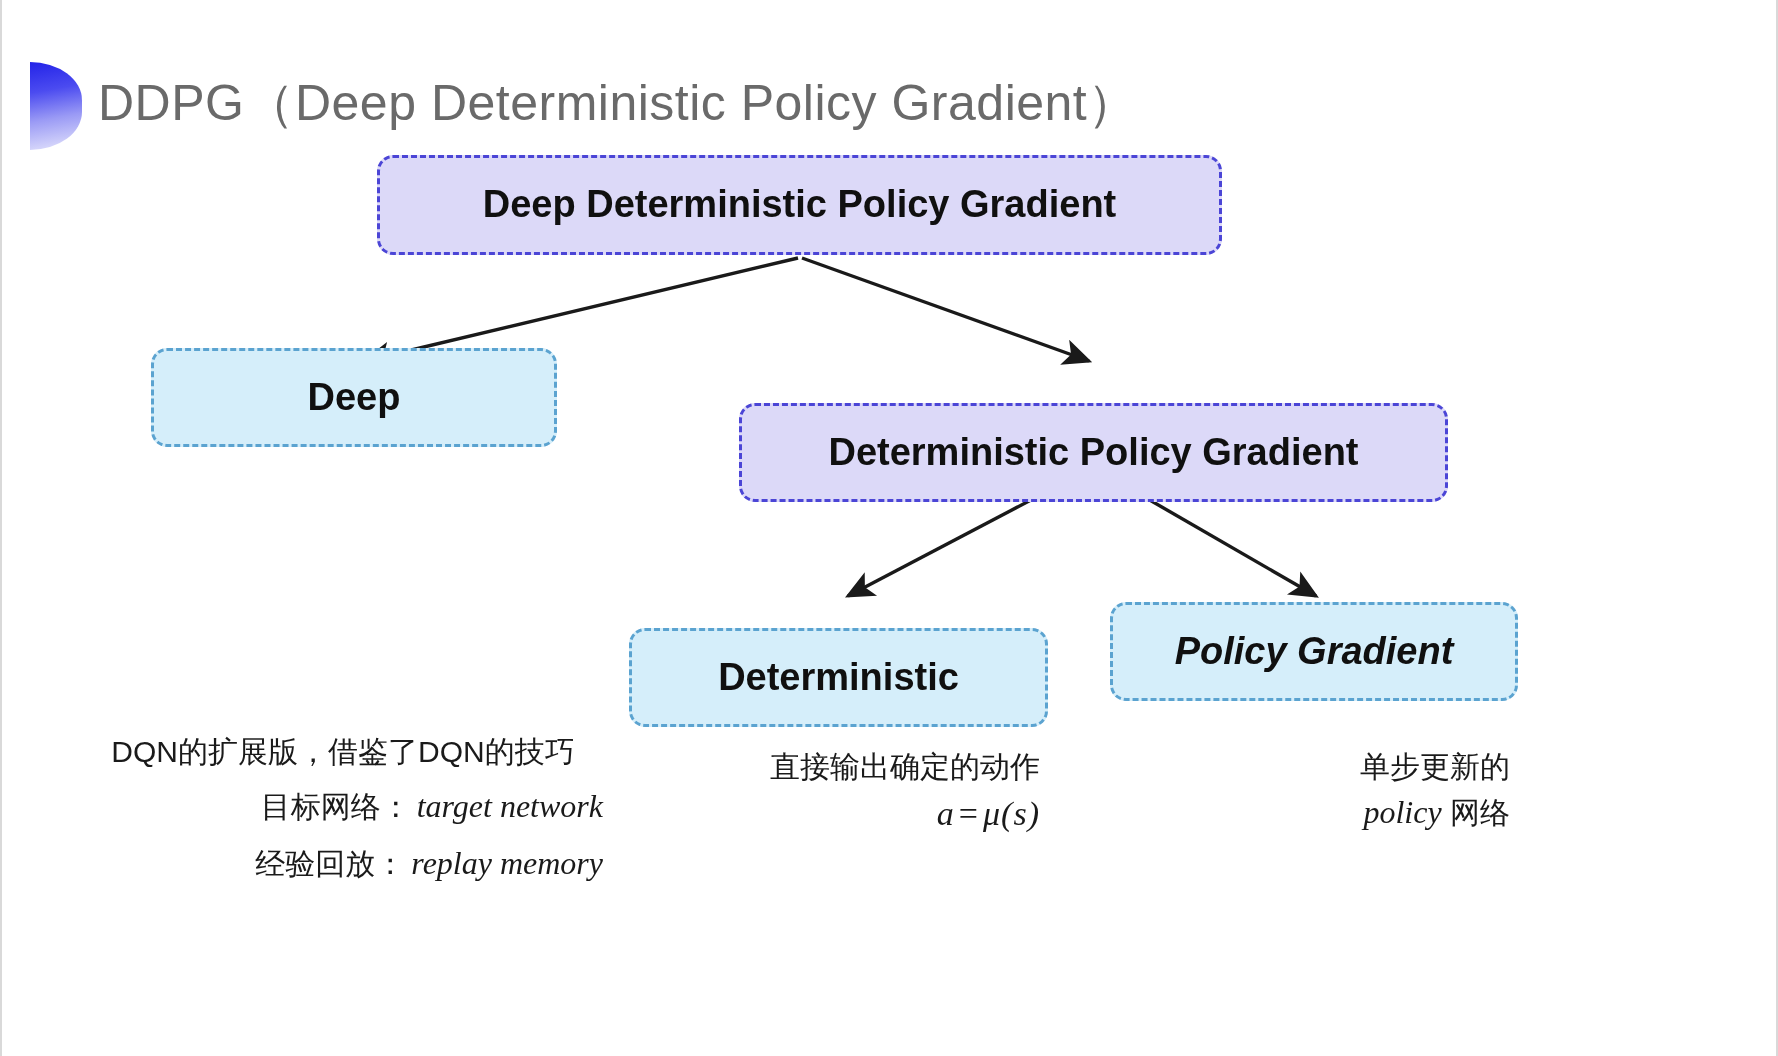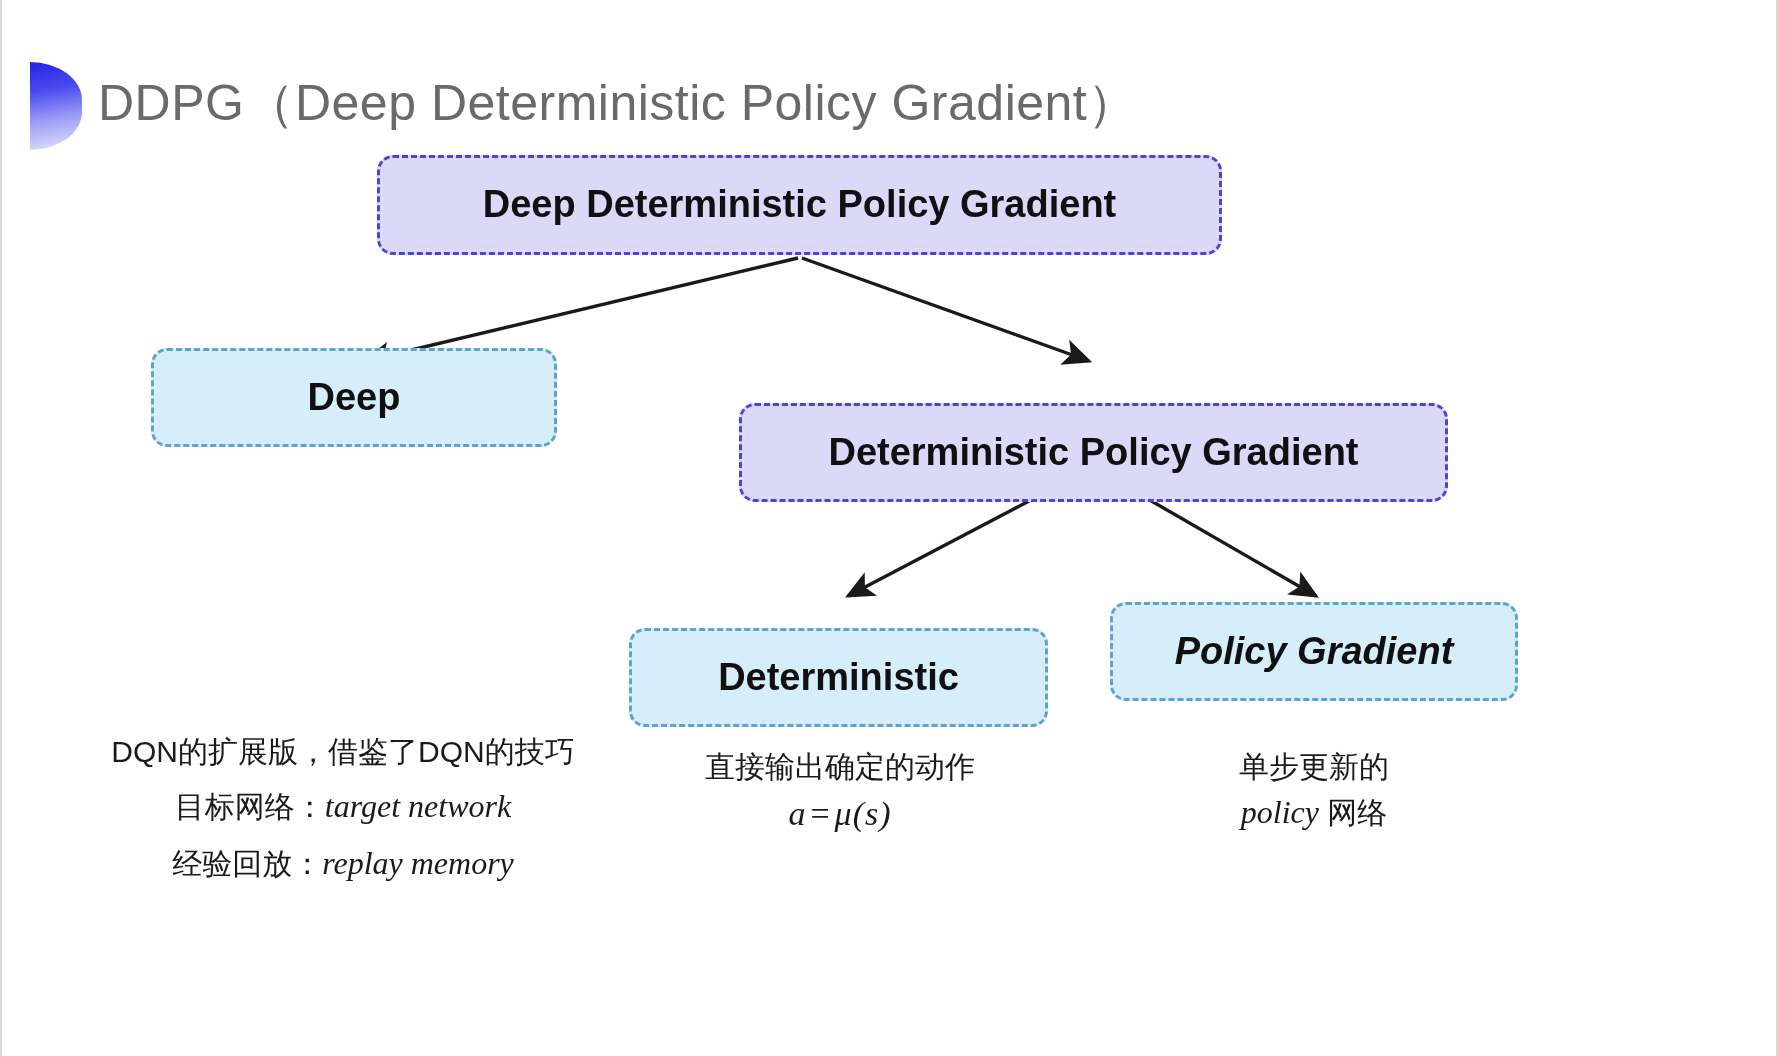--- a/index.html
+++ b/index.html
@@ -99,26 +99,28 @@
   .caption {
     position: absolute;
     color: #1a1a1a;
     text-align: center;
   }
   .caption .cap-line {
     font-size: 30px;
     line-height: 1.78;
     white-space: nowrap;
     font-weight: 500;
+    text-align: right;
   }
   .caption .cap-line .mathit {
     font-family: "Liberation Serif", "DejaVu Serif", serif;
     font-style: italic;
     font-weight: 500;
     font-size: 32px;
+    margin-left: 6px;
   }
   #caption-deep     { left: 83px;  top: 725px; width: 520px; }
   #caption-deep .cap-line:nth-child(1) { text-align: center; }
   #caption-det      { left: 640px;  top: 745px; width: 400px; }
   #caption-pg       { left: 1118px; top: 745px; width: 392px; }
   #caption-det .cap-line, #caption-pg .cap-line { line-height: 1.45; }
   .caption .math-formula {
     font-family: "Liberation Serif", "DejaVu Serif", serif;
     font-style: italic;
     font-size: 34px;

